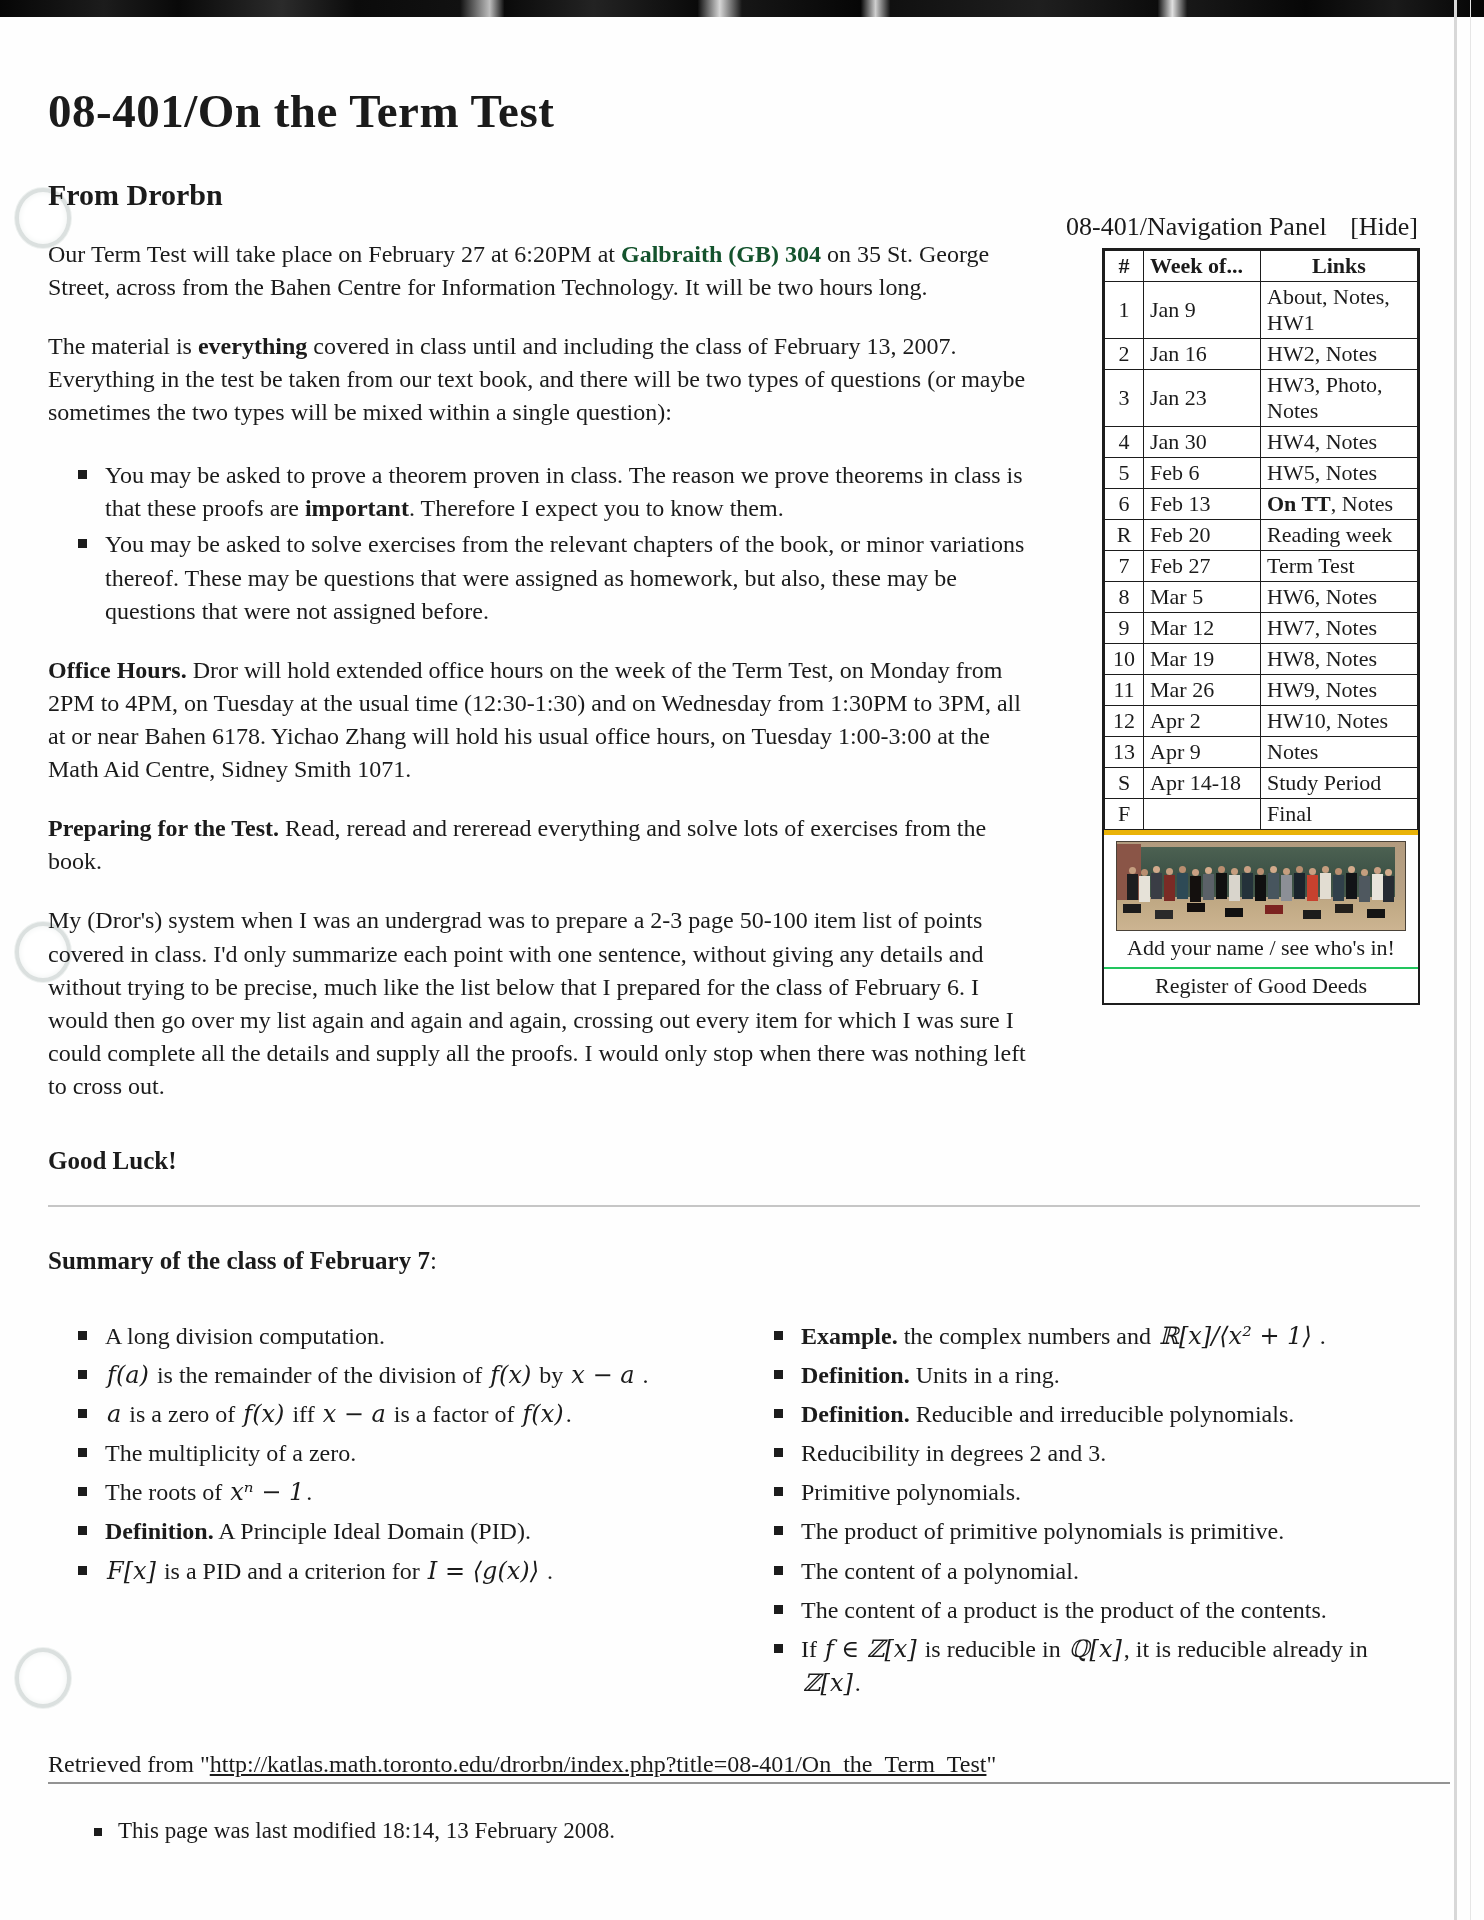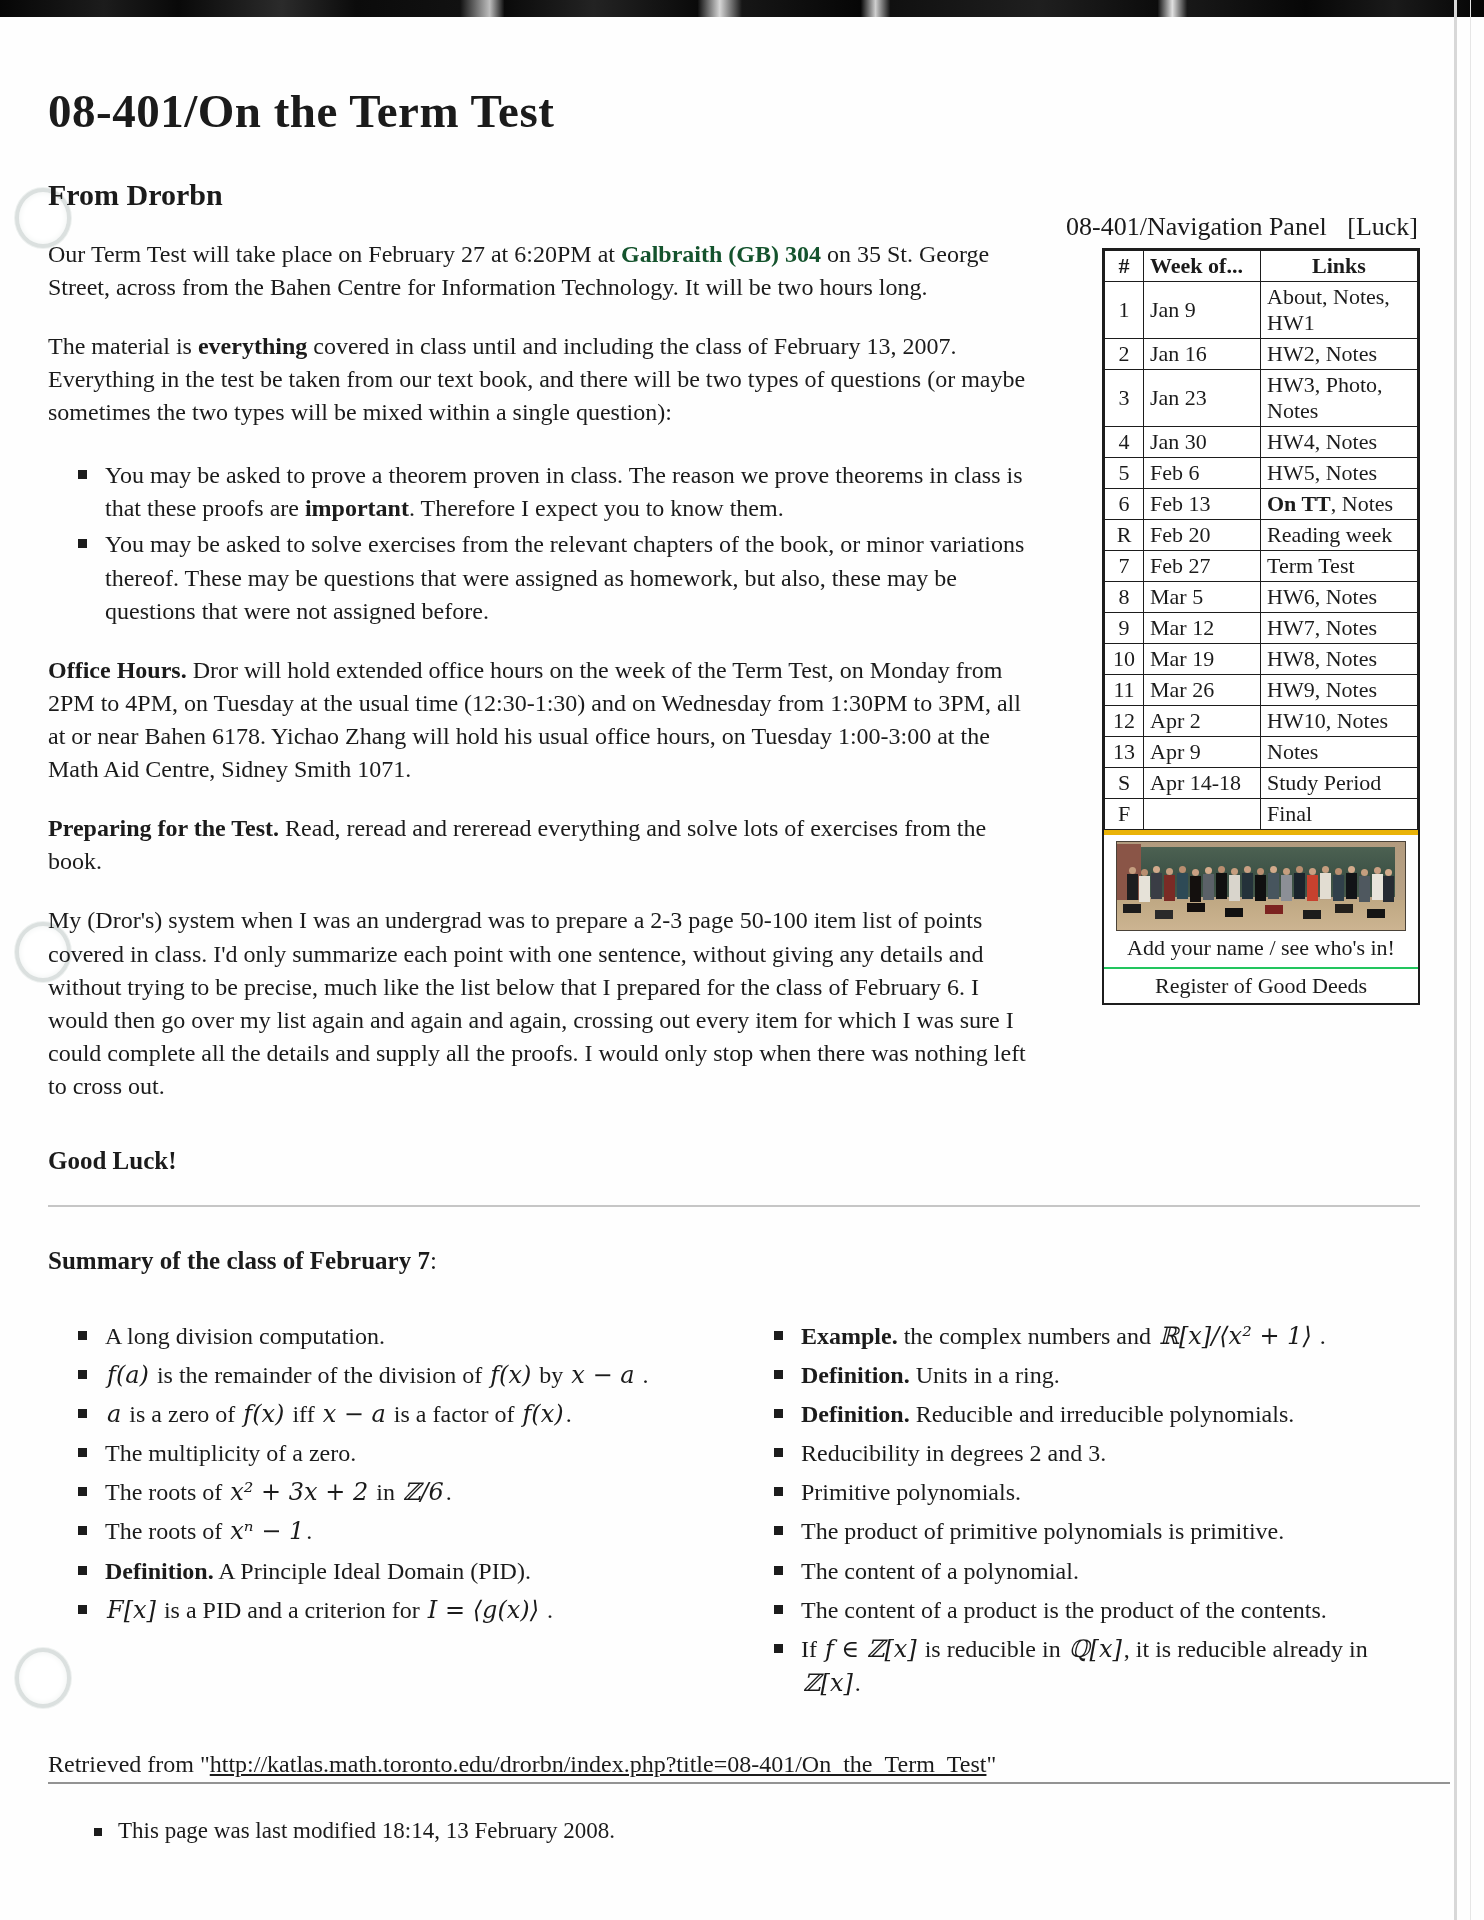--- a/index.html
+++ b/index.html
@@ -89,21 +89,21 @@
 <div class="hole h3"></div>
 
 <div class="page">
 
   <h1 class="title">08-401/On the Term Test</h1>
   <h2 class="from">From Drorbn</h2>
 
   <div class="navpanel">
     <div class="nav-titlebar">
       <span>08-401/Navigation Panel</span>
-      <span>[Luck]</span>
+      <span>[Hide]</span>
     </div>
     <div class="navbox">
       <table class="navtable">
         <thead>
           <tr>
             <th class="c-num">#</th>
             <th class="c-week">Week of...</th>
             <th class="c-links">Links</th>
           </tr>
         </thead>
@@ -222,21 +222,20 @@
   <hr class="rule-light">
 
   <p class="summary-head"><span class="b">Summary of the class of February 7</span><span>:</span></p>
 
   <div class="summary-grid">
     <ul class="sq">
         <li><span>A long division computation.</span></li>
         <li><span class="m">f(a)</span><span> is the remainder of the division of </span><span class="m">f(x)</span><span> by </span><span class="m">x − a</span><span> .</span></li>
         <li><span class="m">a</span><span> is a zero of </span><span class="m">f(x)</span><span> iff </span><span class="m">x − a</span><span> is a factor of </span><span class="m">f(x)</span><span>.</span></li>
         <li><span>The multiplicity of a zero.</span></li>
-        <li><span>The roots of </span><span class="m">x² + 3x + 2</span><span> in </span><span class="m">ℤ/6</span><span>.</span></li>
         <li><span>The roots of </span><span class="m">xⁿ − 1</span><span>.</span></li>
         <li><span class="b">Definition.</span><span> A Principle Ideal Domain (PID).</span></li>
         <li><span class="m">F[x]</span><span> is a PID and a criterion for </span><span class="m">I = ⟨g(x)⟩</span><span> .</span></li>
       </ul>
     <ul class="sq">
         <li><span class="b">Example.</span><span> the complex numbers and </span><span class="m">ℝ[x]/⟨x² + 1⟩</span><span> .</span></li>
         <li><span class="b">Definition.</span><span> Units in a ring.</span></li>
         <li><span class="b">Definition.</span><span> Reducible and irreducible polynomials.</span></li>
         <li><span>Reducibility in degrees 2 and 3.</span></li>
         <li><span>Primitive polynomials.</span></li>

